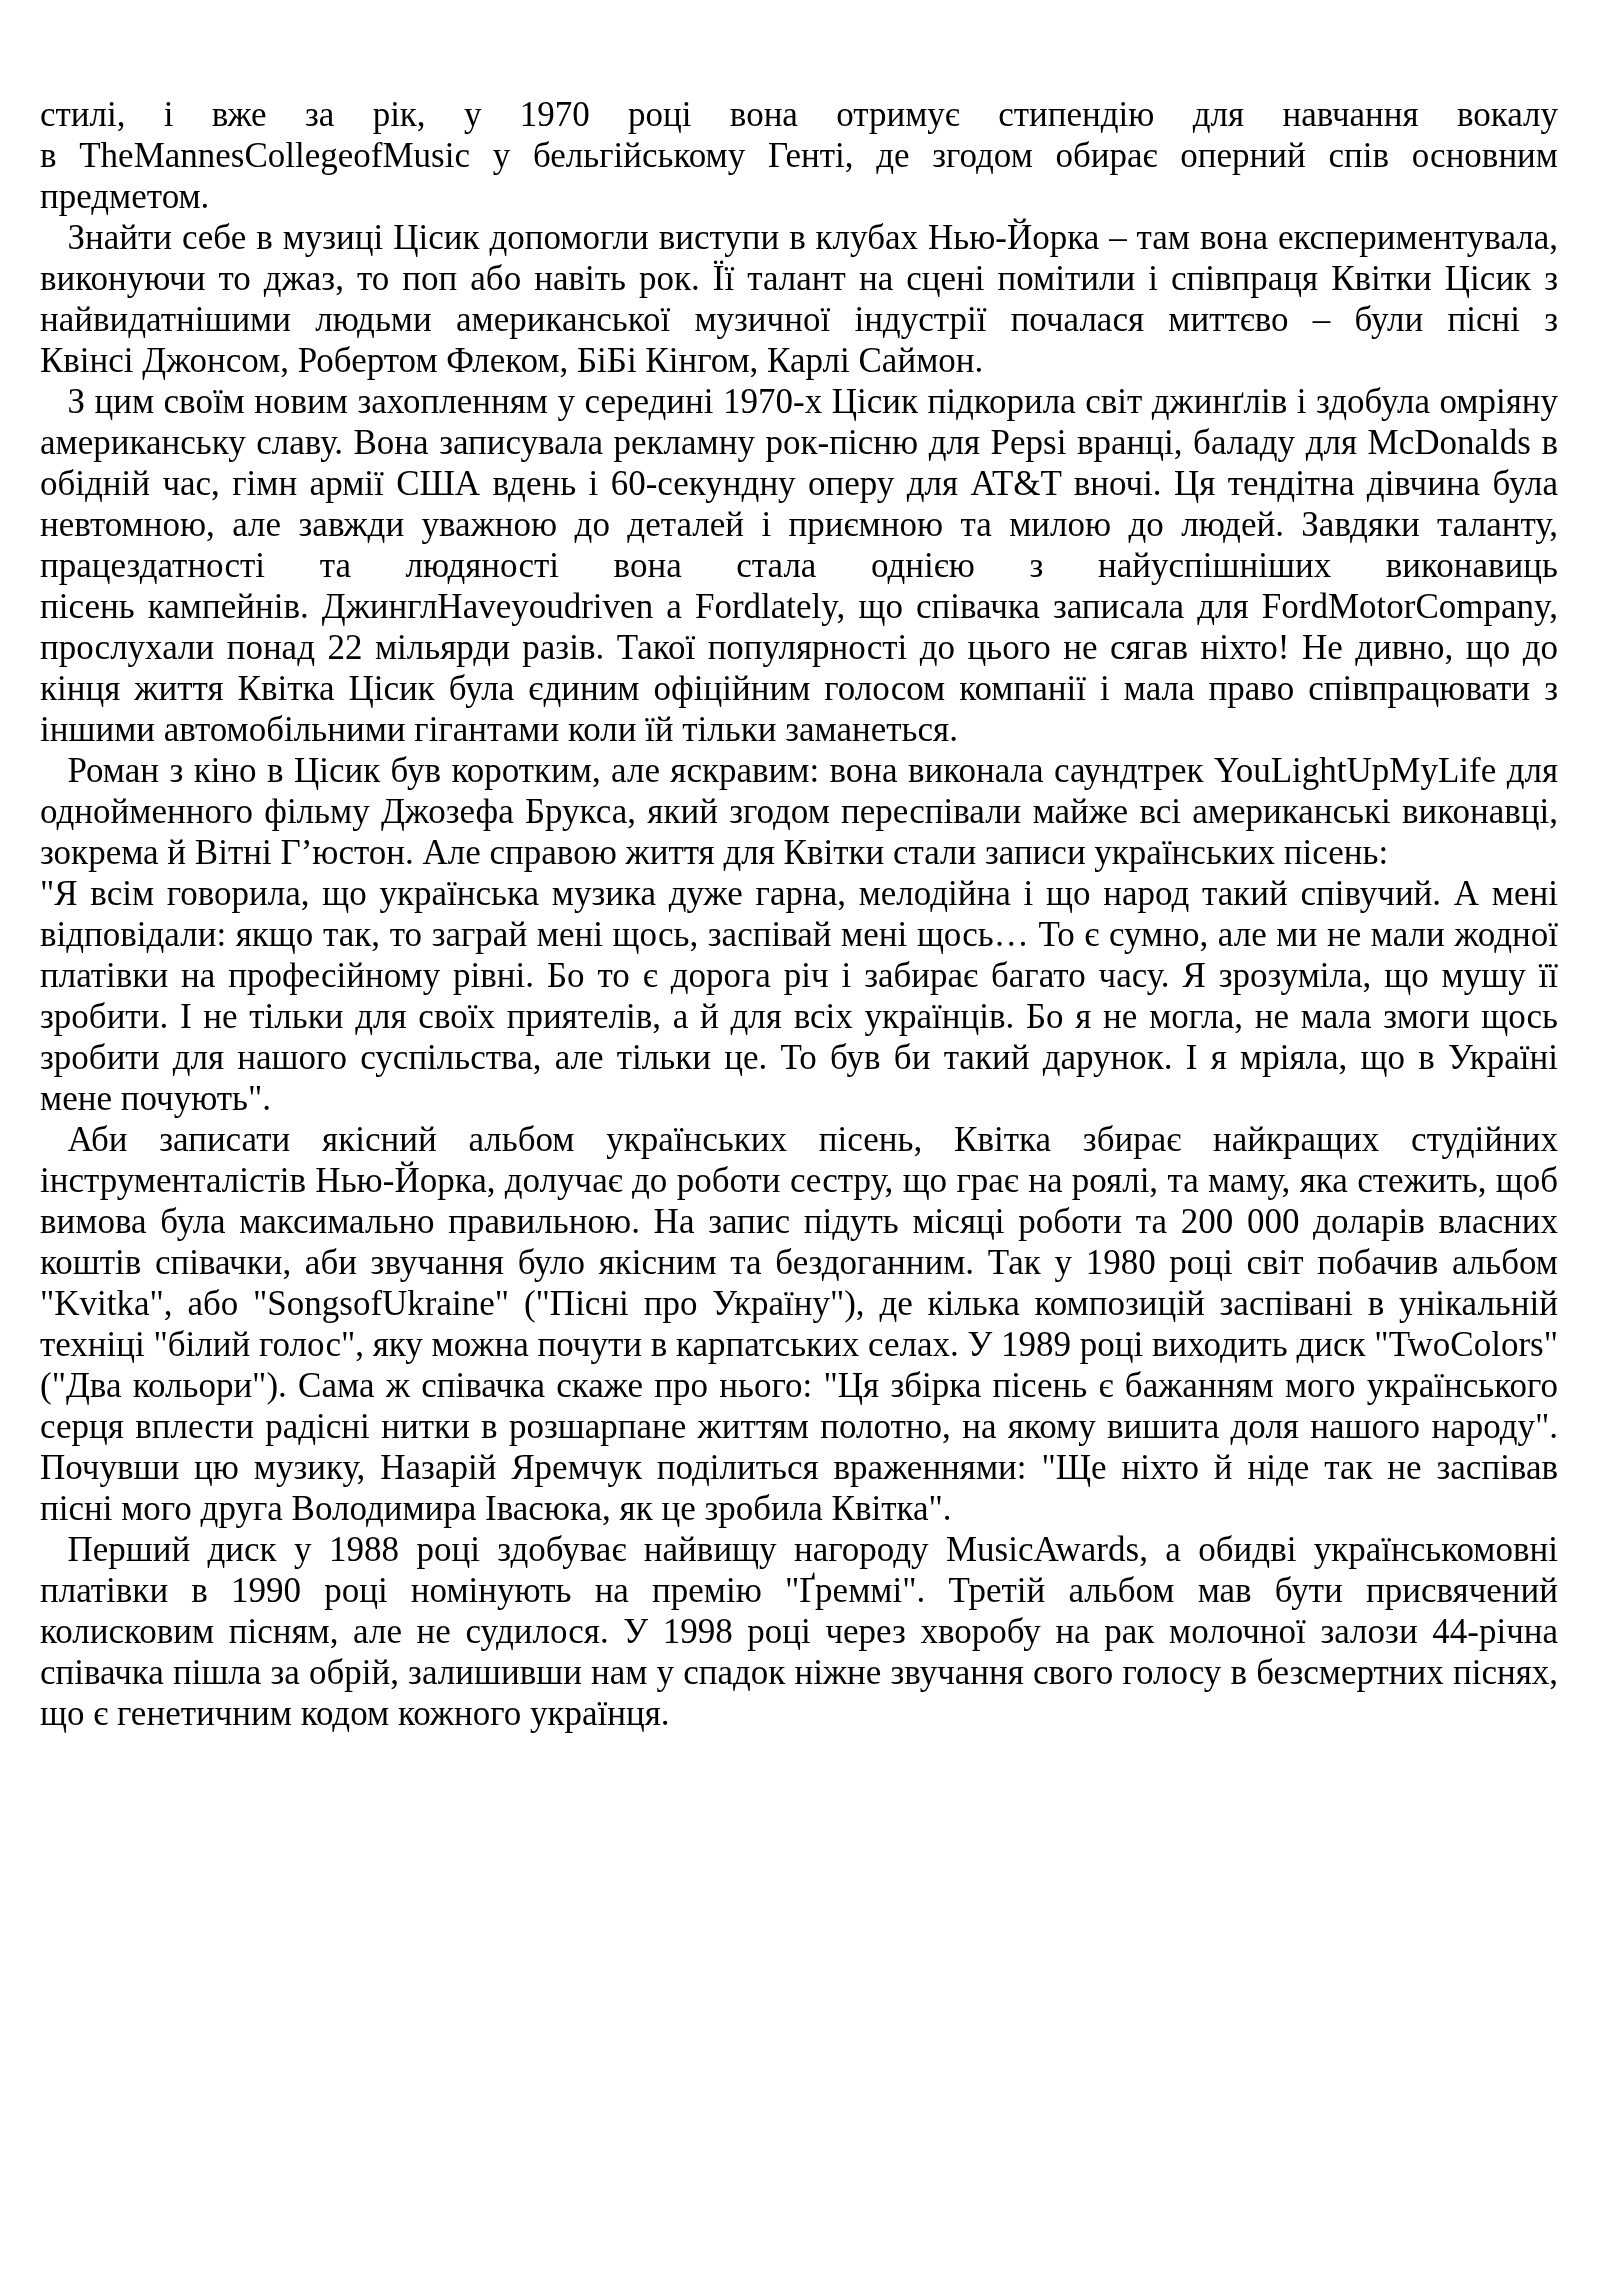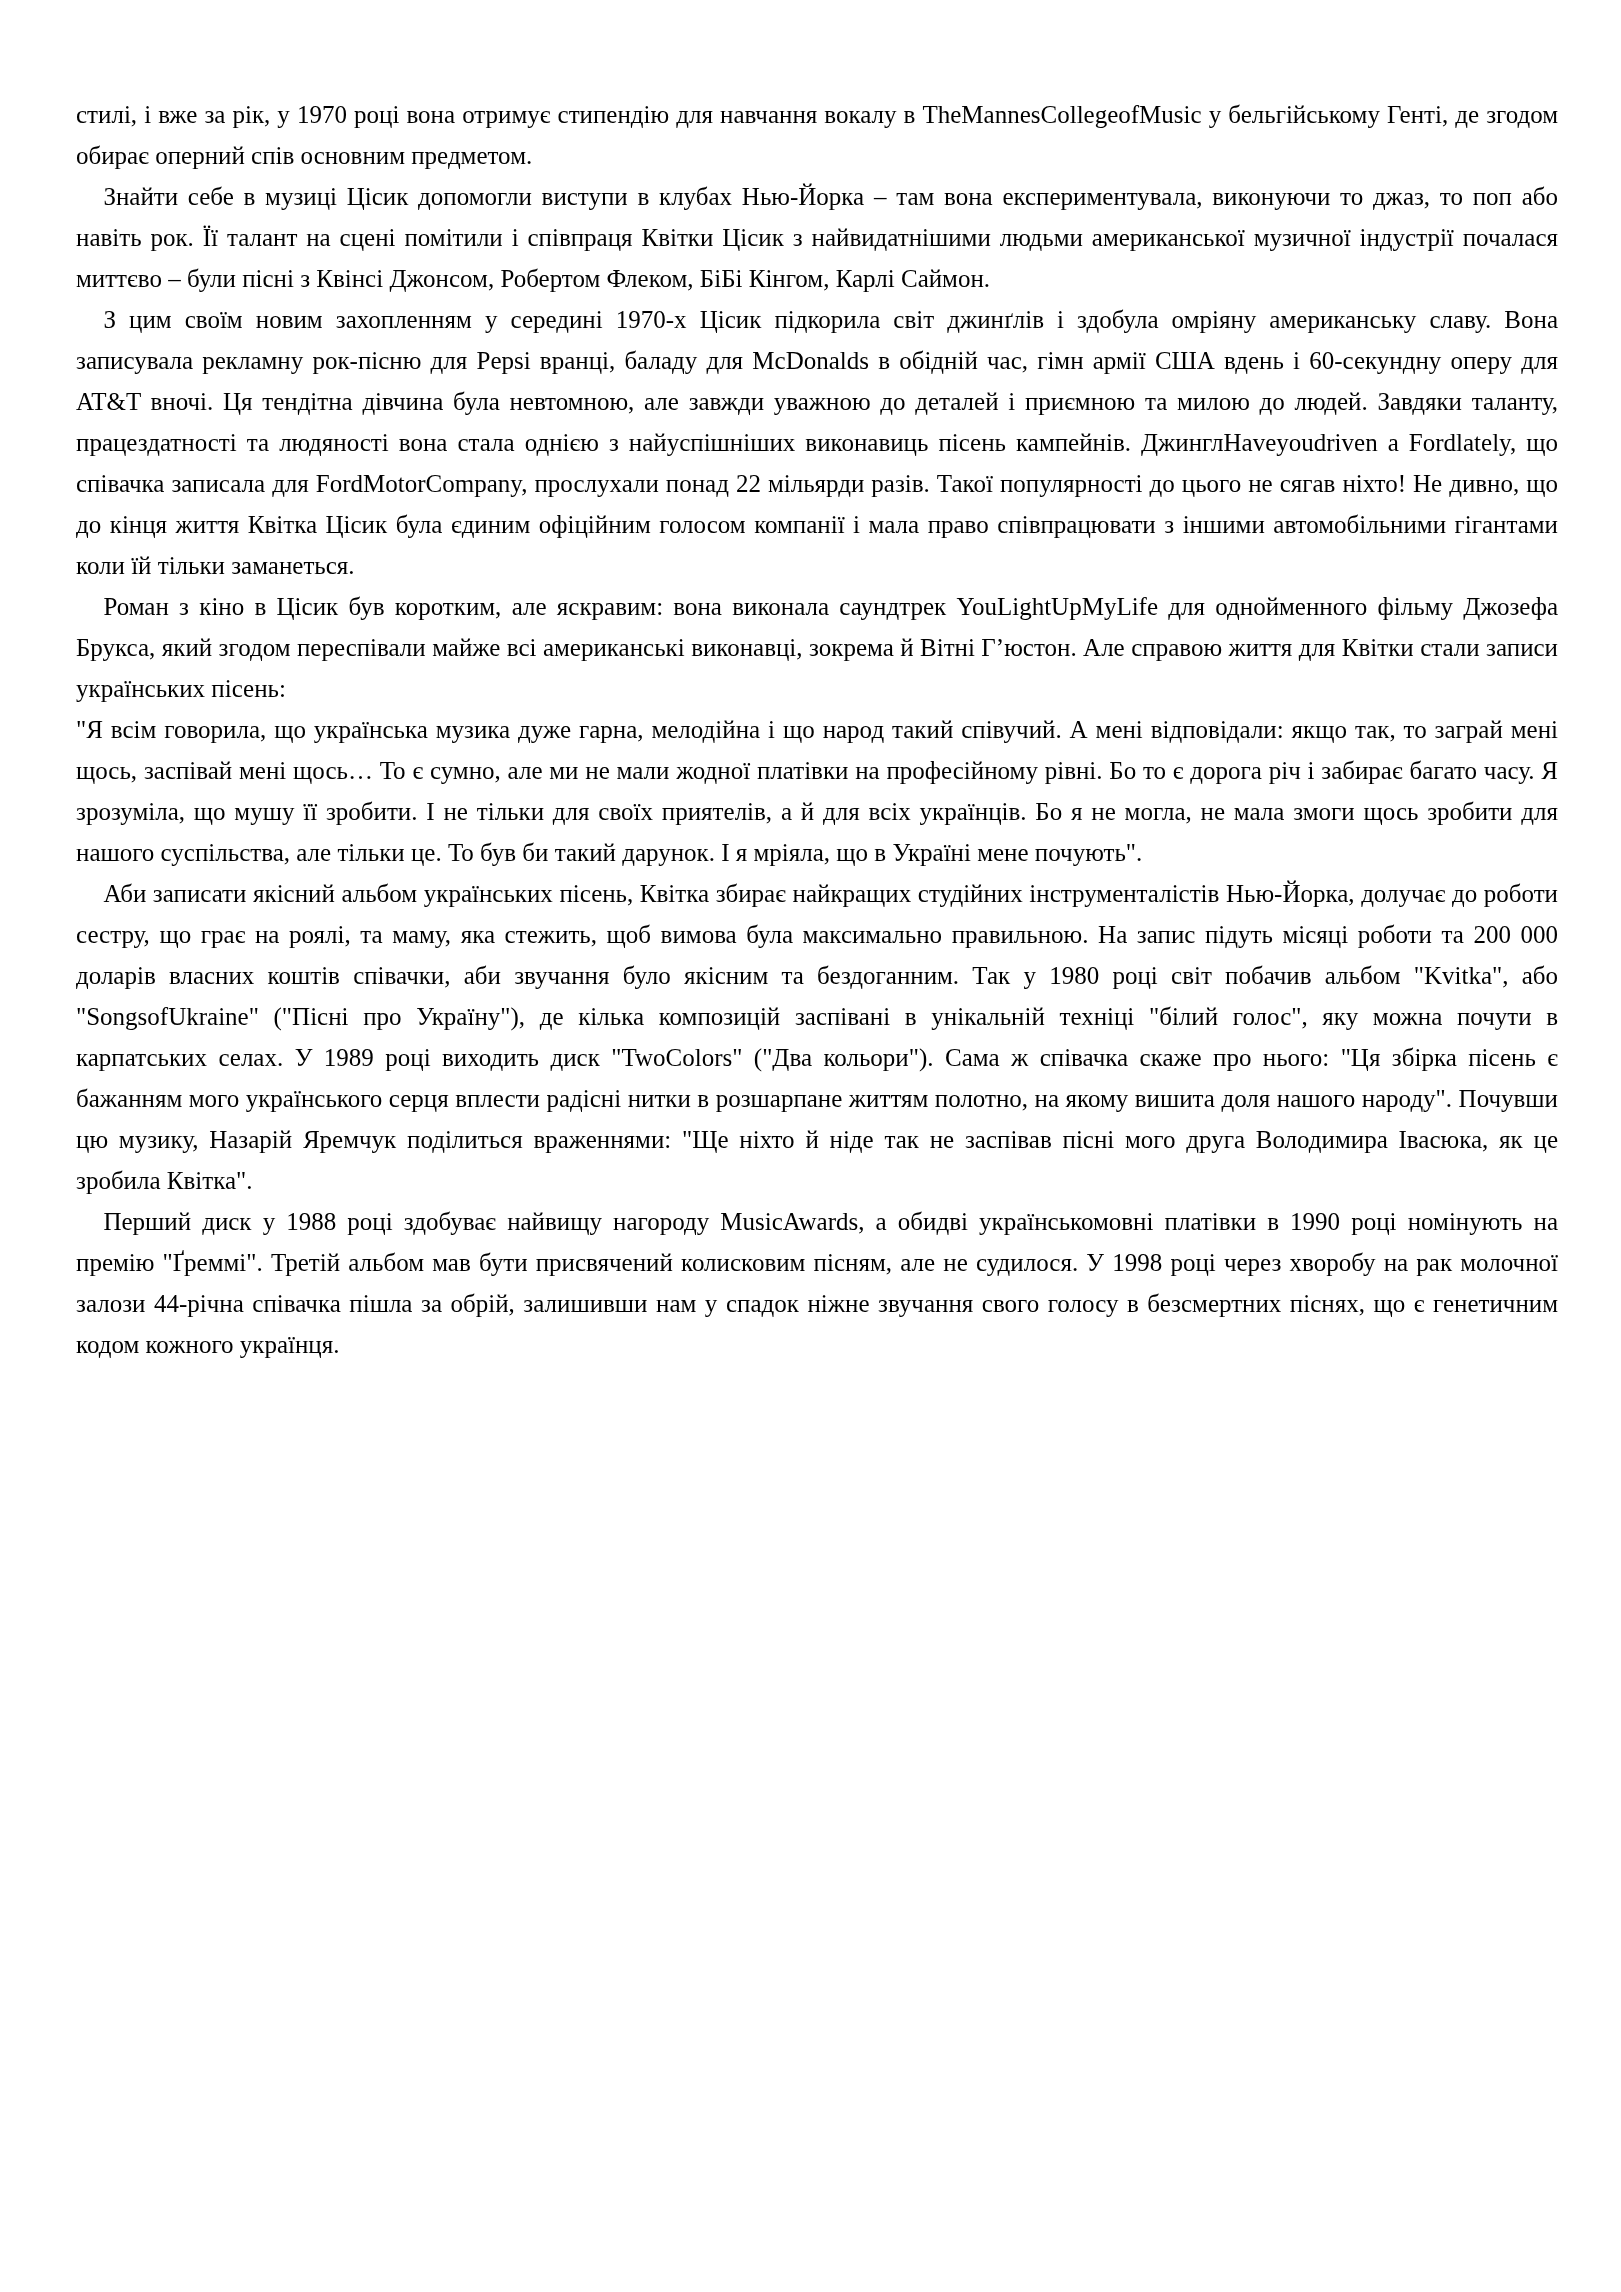--- a/index.html
+++ b/index.html
@@ -6,24 +6,24 @@
     margin: 0;
     padding: 0;
     background: #ffffff;
   }
   .page {
     position: relative;
     width: 1621px;
     height: 1894px;
     background: #ffffff;
     box-sizing: border-box;
-    padding: 94px 63px 0 76px;
+    padding: 94px 63px 0 40px;
     color: #000000;
     font-family: "Liberation Serif", "DejaVu Serif", serif;
-    font-size: 25px;
+    font-size: 35px;
     line-height: 41px;
     overflow: hidden;
   }
   .page p {
     margin: 0;
     padding: 0;
     text-align: justify;
   }
   .page p.indent {
     text-indent: 27.4px;

